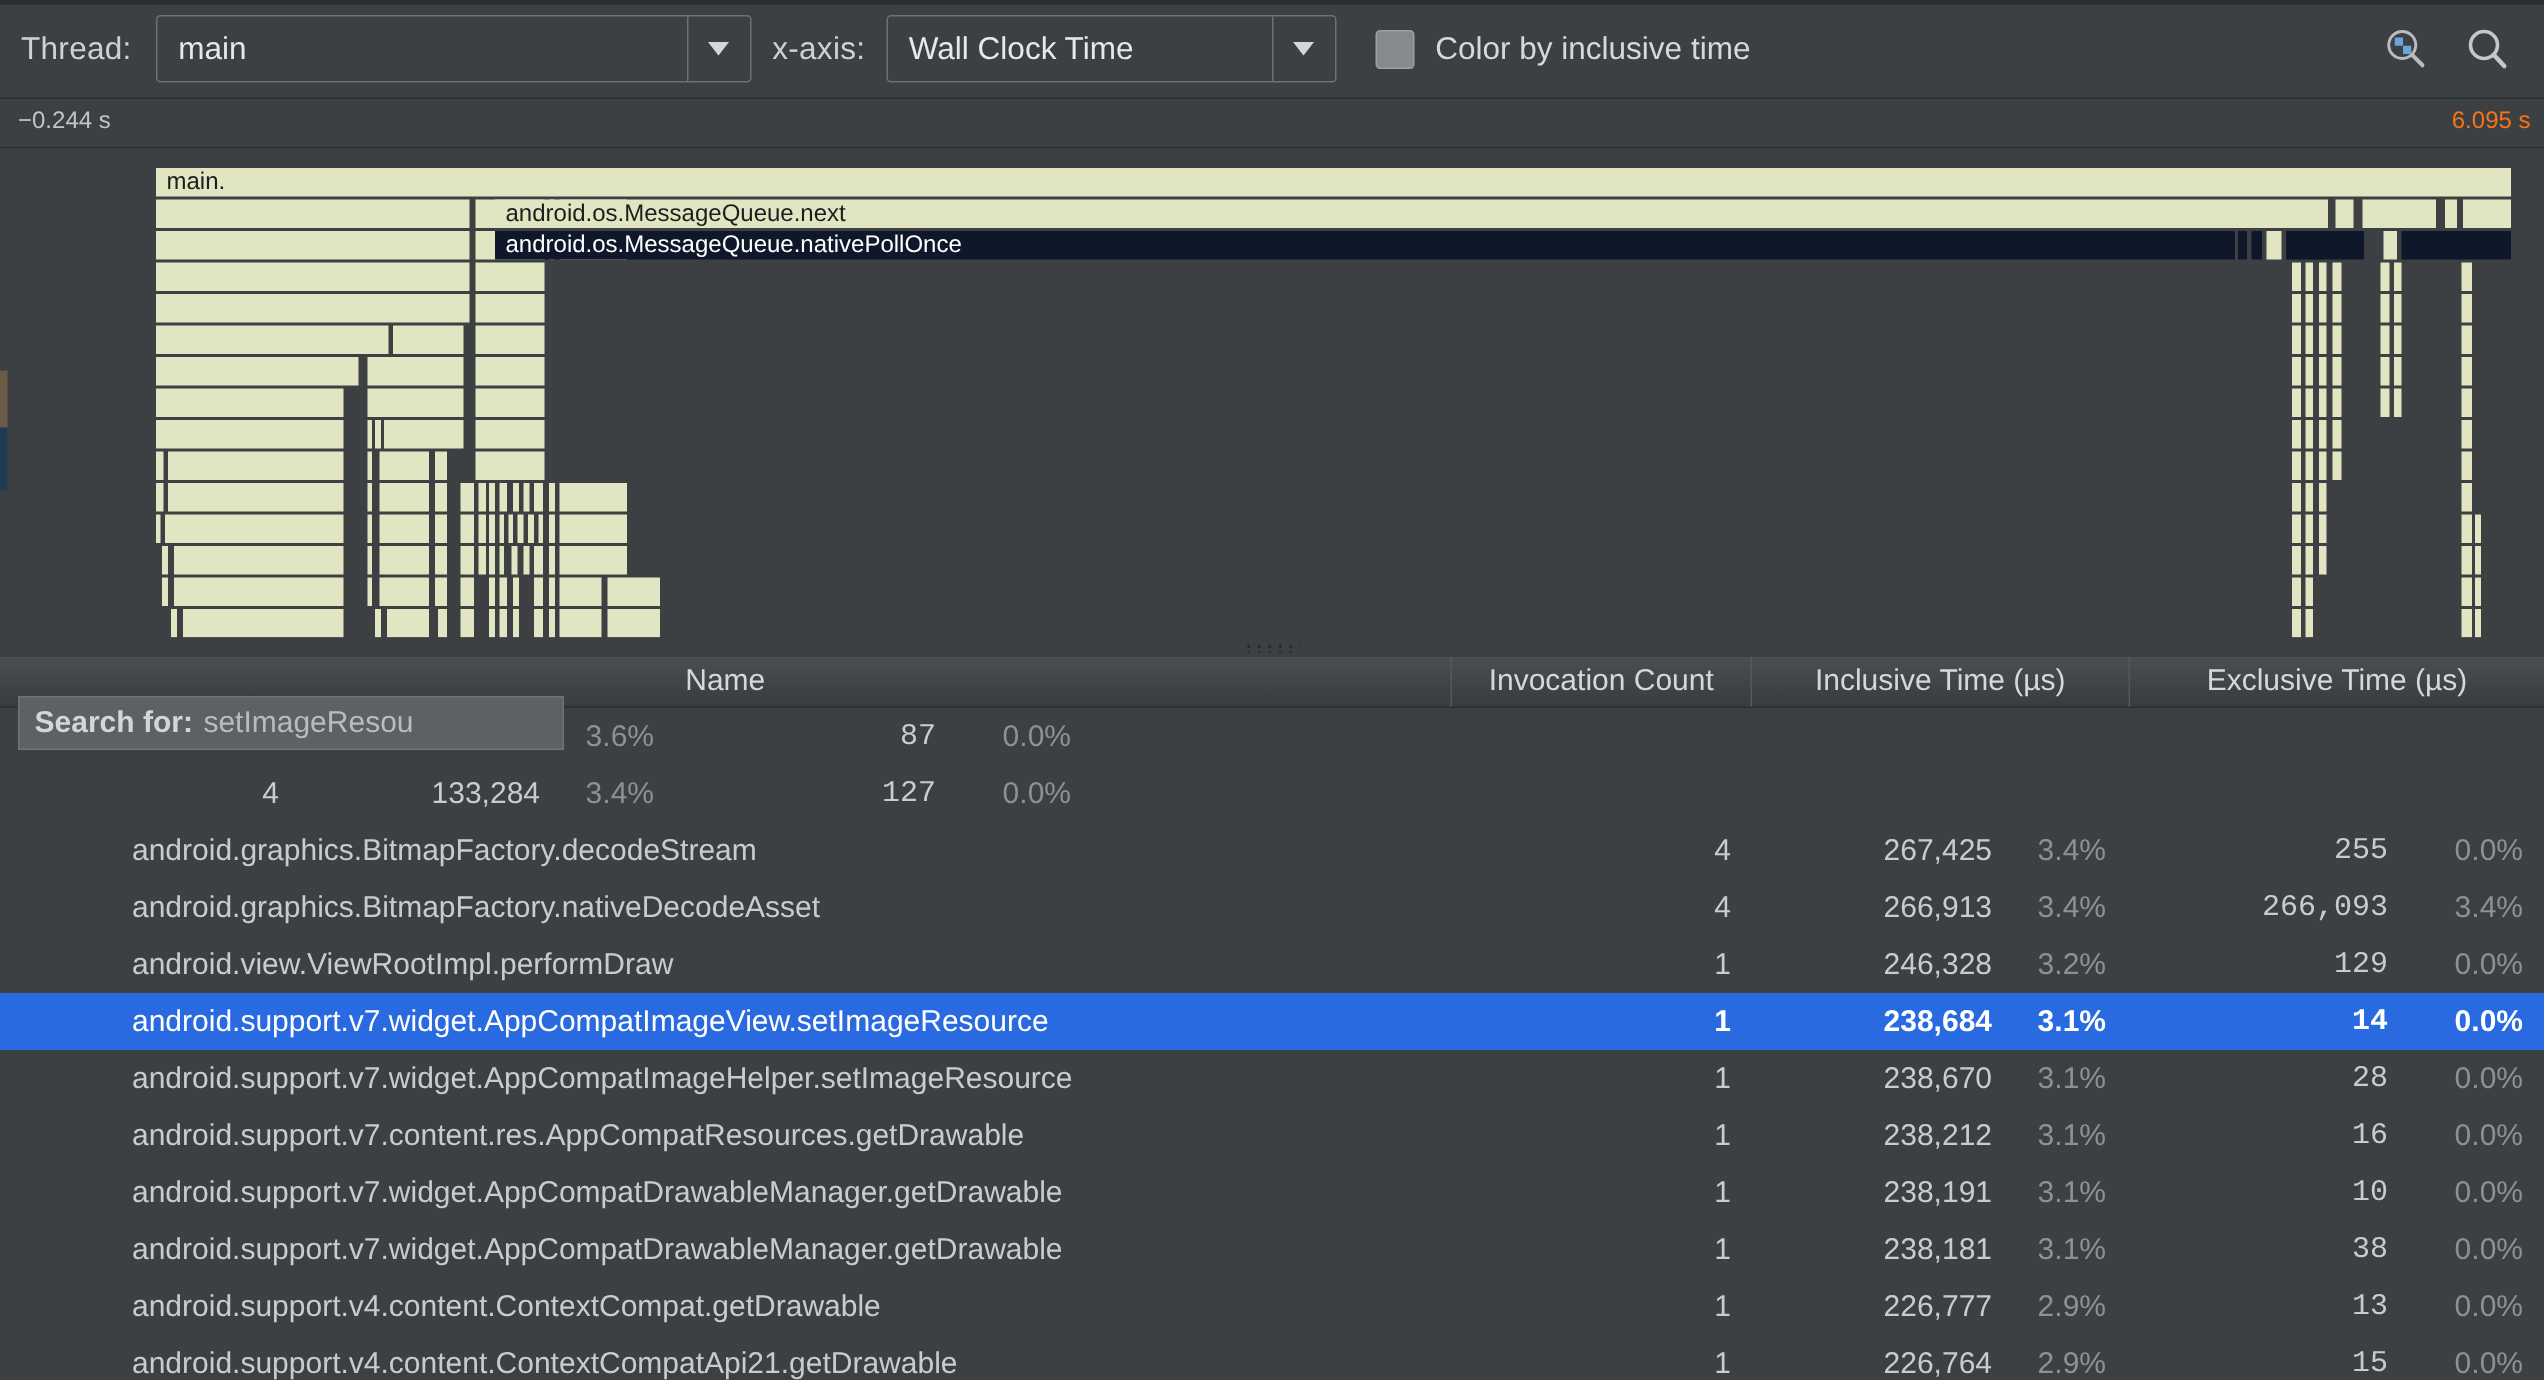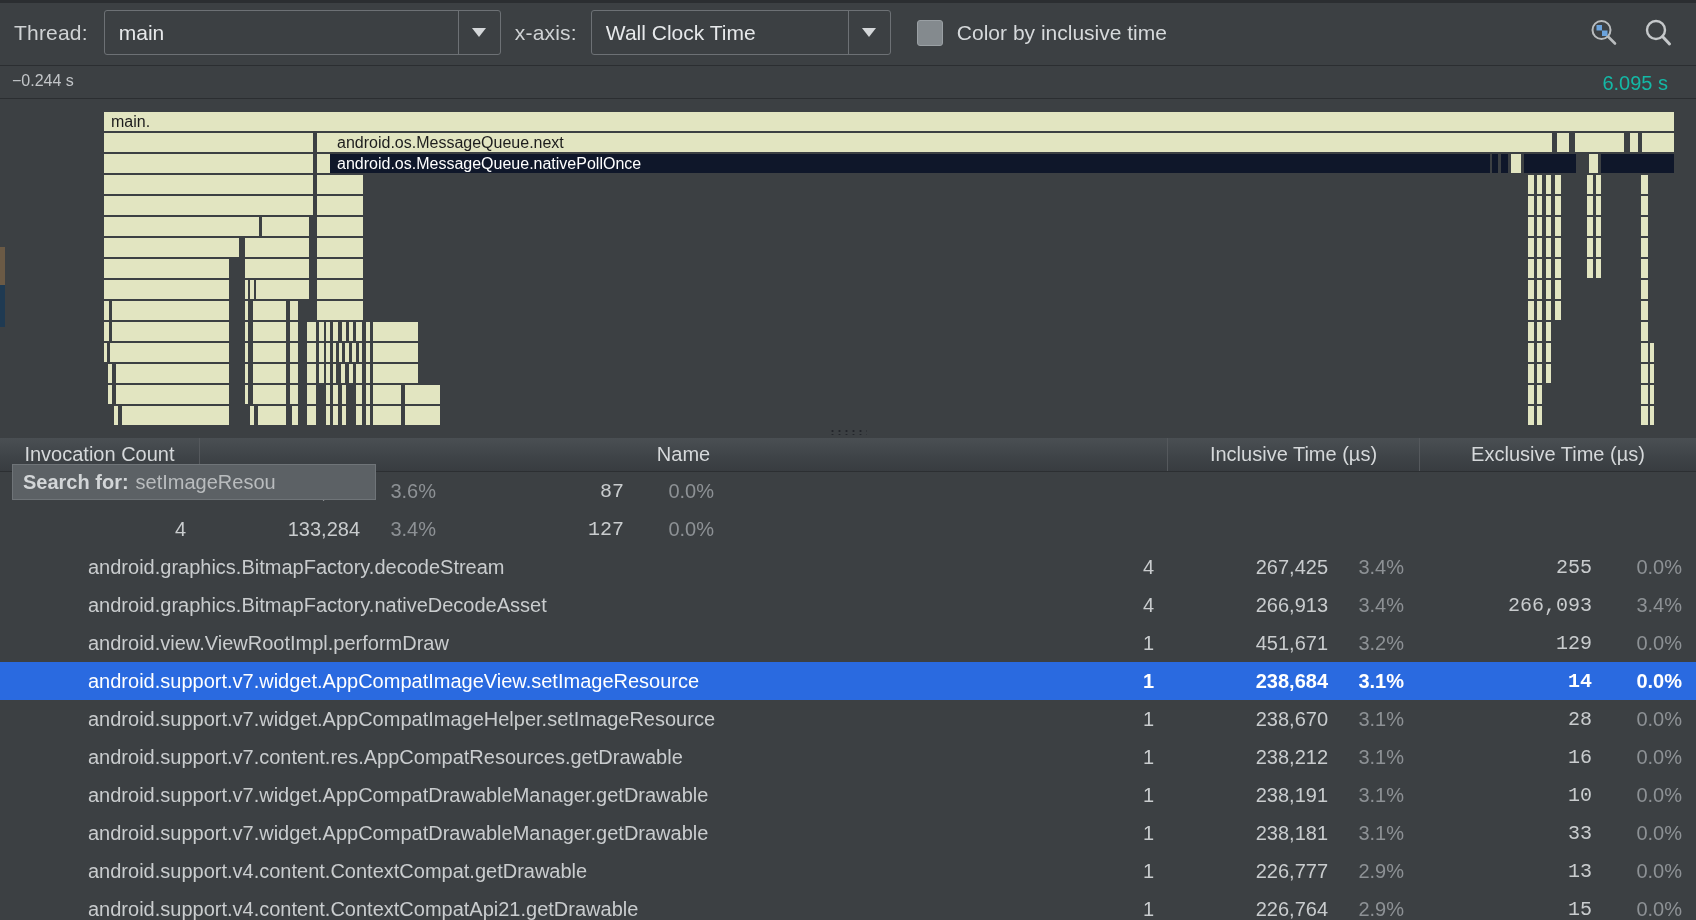--- a/index.html
+++ b/index.html
@@ -75,22 +75,22 @@
   #ruler {
     position: absolute; left: 0; top: 66px; width: 1696px; height: 33px;
     background: #3c4043;
     border-bottom: 1px solid #2b2e31;
   }
   #ruler .t-left {
     position: absolute; left: 12px; top: 6px;
     color: #c2c5c8; font-size: 16px;
   }
   #ruler .t-right {
-    position: absolute; right: 28px; top: 6px;
-    color: #14b8a6; font-size: 20px;
+    position: absolute; right: 9px; top: 6px;
+    color: #f97316; font-size: 16px;
   }
 
   
   #flame {
     position: absolute; left: 0; top: 99px; width: 1696px; height: 326px;
     background: #3c4043;
     overflow: hidden;
   }
   #flame-left-strip {
     position: absolute; left: 0; top: 0; width: 6px; height: 100%;
@@ -438,22 +438,22 @@
   <div class="grip"></div>
 </div>
 
 <div id="searchbox">
   <span class="s-label">Search for:</span>
   <span class="s-value">setImageResou</span>
 </div>
 
 <div id="table">
   <div id="thead">
+    <div class="th col-name">Name</div>
     <div class="th col-inv">Invocation Count</div>
-    <div class="th col-name">Name</div>
     <div class="th col-incl">Inclusive Time (µs)</div>
     <div class="th col-excl">Exclusive Time (µs)</div>
   </div>
   <div id="tbody">
       <div class="trow">
         <div class="c-inv">1</div>
         <div class="c-incl">278,962</div>
         <div class="c-inclp">3.6%</div>
         <div class="c-excl">87</div>
         <div class="c-exclp">0.0%</div>
@@ -477,21 +477,21 @@
         <div class="c-name">android.graphics.BitmapFactory.nativeDecodeAsset</div>
         <div class="c-inv">4</div>
         <div class="c-incl">266,913</div>
         <div class="c-inclp">3.4%</div>
         <div class="c-excl">266,093</div>
         <div class="c-exclp">3.4%</div>
       </div>
       <div class="trow">
         <div class="c-name">android.view.ViewRootImpl.performDraw</div>
         <div class="c-inv">1</div>
-        <div class="c-incl">451,671</div>
+        <div class="c-incl">246,328</div>
         <div class="c-inclp">3.2%</div>
         <div class="c-excl">129</div>
         <div class="c-exclp">0.0%</div>
       </div>
       <div class="trow sel">
         <div class="c-name">android.support.v7.widget.AppCompatImageView.setImageResource</div>
         <div class="c-inv">1</div>
         <div class="c-incl">238,684</div>
         <div class="c-inclp">3.1%</div>
         <div class="c-excl">14</div>
@@ -519,21 +519,21 @@
         <div class="c-incl">238,191</div>
         <div class="c-inclp">3.1%</div>
         <div class="c-excl">10</div>
         <div class="c-exclp">0.0%</div>
       </div>
       <div class="trow">
         <div class="c-name">android.support.v7.widget.AppCompatDrawableManager.getDrawable</div>
         <div class="c-inv">1</div>
         <div class="c-incl">238,181</div>
         <div class="c-inclp">3.1%</div>
-        <div class="c-excl">33</div>
+        <div class="c-excl">38</div>
         <div class="c-exclp">0.0%</div>
       </div>
       <div class="trow">
         <div class="c-name">android.support.v4.content.ContextCompat.getDrawable</div>
         <div class="c-inv">1</div>
         <div class="c-incl">226,777</div>
         <div class="c-inclp">2.9%</div>
         <div class="c-excl">13</div>
         <div class="c-exclp">0.0%</div>
       </div>

